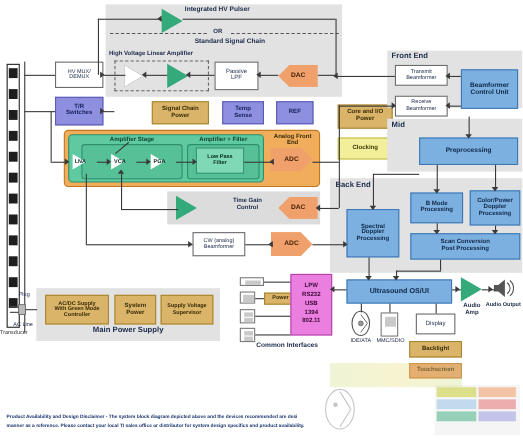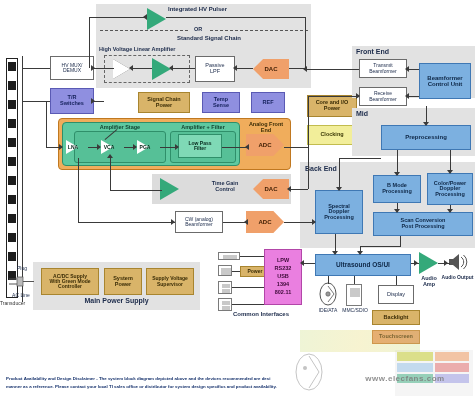--- a/index.html
+++ b/index.html
@@ -387,21 +387,20 @@
 
   <div class="abs wm" style="left:395px;top:350px;width:78px;height:46px;overflow:hidden;">
     <div class="abs" style="left:0;top:0;width:78px;height:46px;background:#e9e9e9;opacity:.55;"></div>
     <div class="abs" style="left:2px;top:2px;width:36px;height:9px;background:#c8cf3a;opacity:.7;"></div>
     <div class="abs" style="left:40px;top:2px;width:34px;height:9px;background:#f0a06a;opacity:.7;"></div>
     <div class="abs" style="left:2px;top:13px;width:36px;height:9px;background:#9ec6e8;opacity:.7;"></div>
     <div class="abs" style="left:40px;top:13px;width:34px;height:9px;background:#e27878;opacity:.7;"></div>
     <div class="abs" style="left:2px;top:24px;width:36px;height:9px;background:#34a97a;opacity:.6;"></div>
     <div class="abs" style="left:40px;top:24px;width:34px;height:9px;background:#8f8fe0;opacity:.6;"></div>
   </div>
-  <div class="abs wm-txt" style="left:340px;top:374px;width:130px;font-size:8px;text-align:center;color:#7d7d7d;opacity:.85;">www.elecfans.com</div>
   <div class="abs" style="left:292px;top:352px;width:34px;height:40px;opacity:.5;">
     <svg width="34" height="40" viewBox="0 0 34 40">
       <ellipse cx="17" cy="20" rx="13" ry="18" fill="none" stroke="#8a8a8a" stroke-width="1"></ellipse>
       <circle cx="13" cy="16" r="2" fill="#8a8a8a"></circle>
       <path d="M17 4 L27 20 L17 36" fill="none" stroke="#8a8a8a" stroke-width="1"></path>
     </svg>
   </div>
   <div class="abs" style="left:300px;top:330px;width:120px;height:22px;opacity:.35;
               background:linear-gradient(100deg,#cfe08a 0%,#e8dd7a 50%,#cfe08a 100%);"></div>
 

